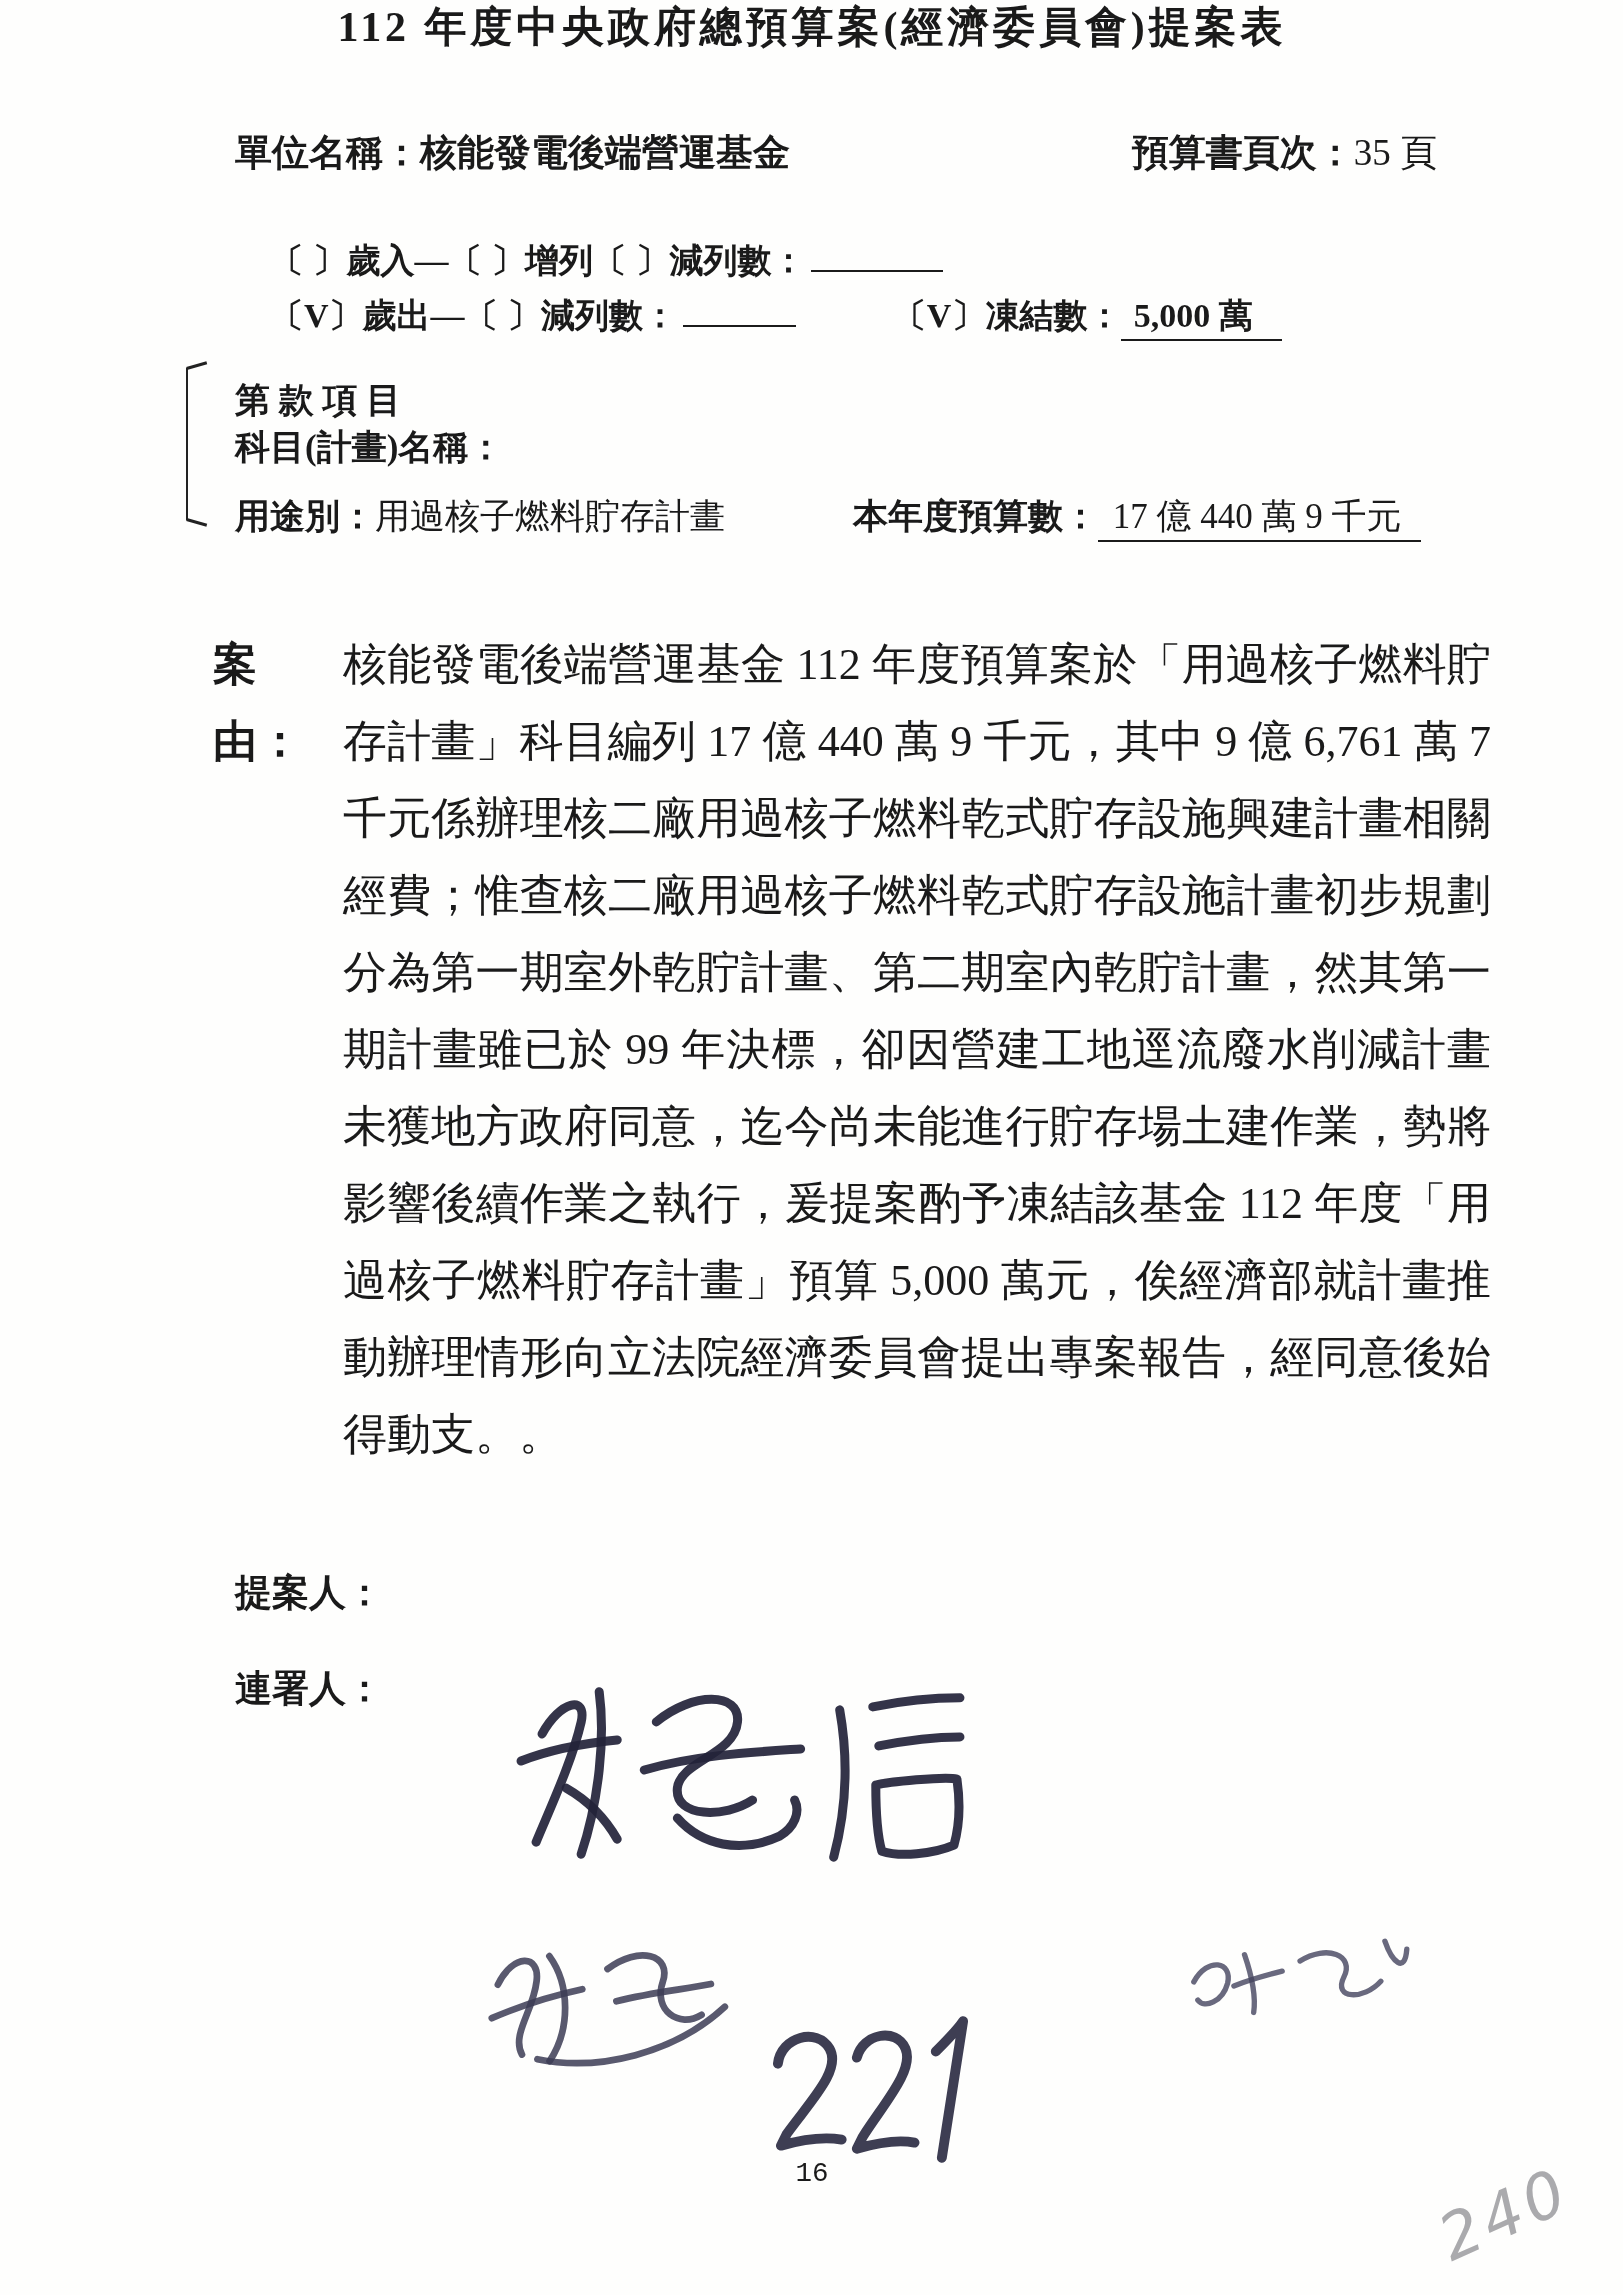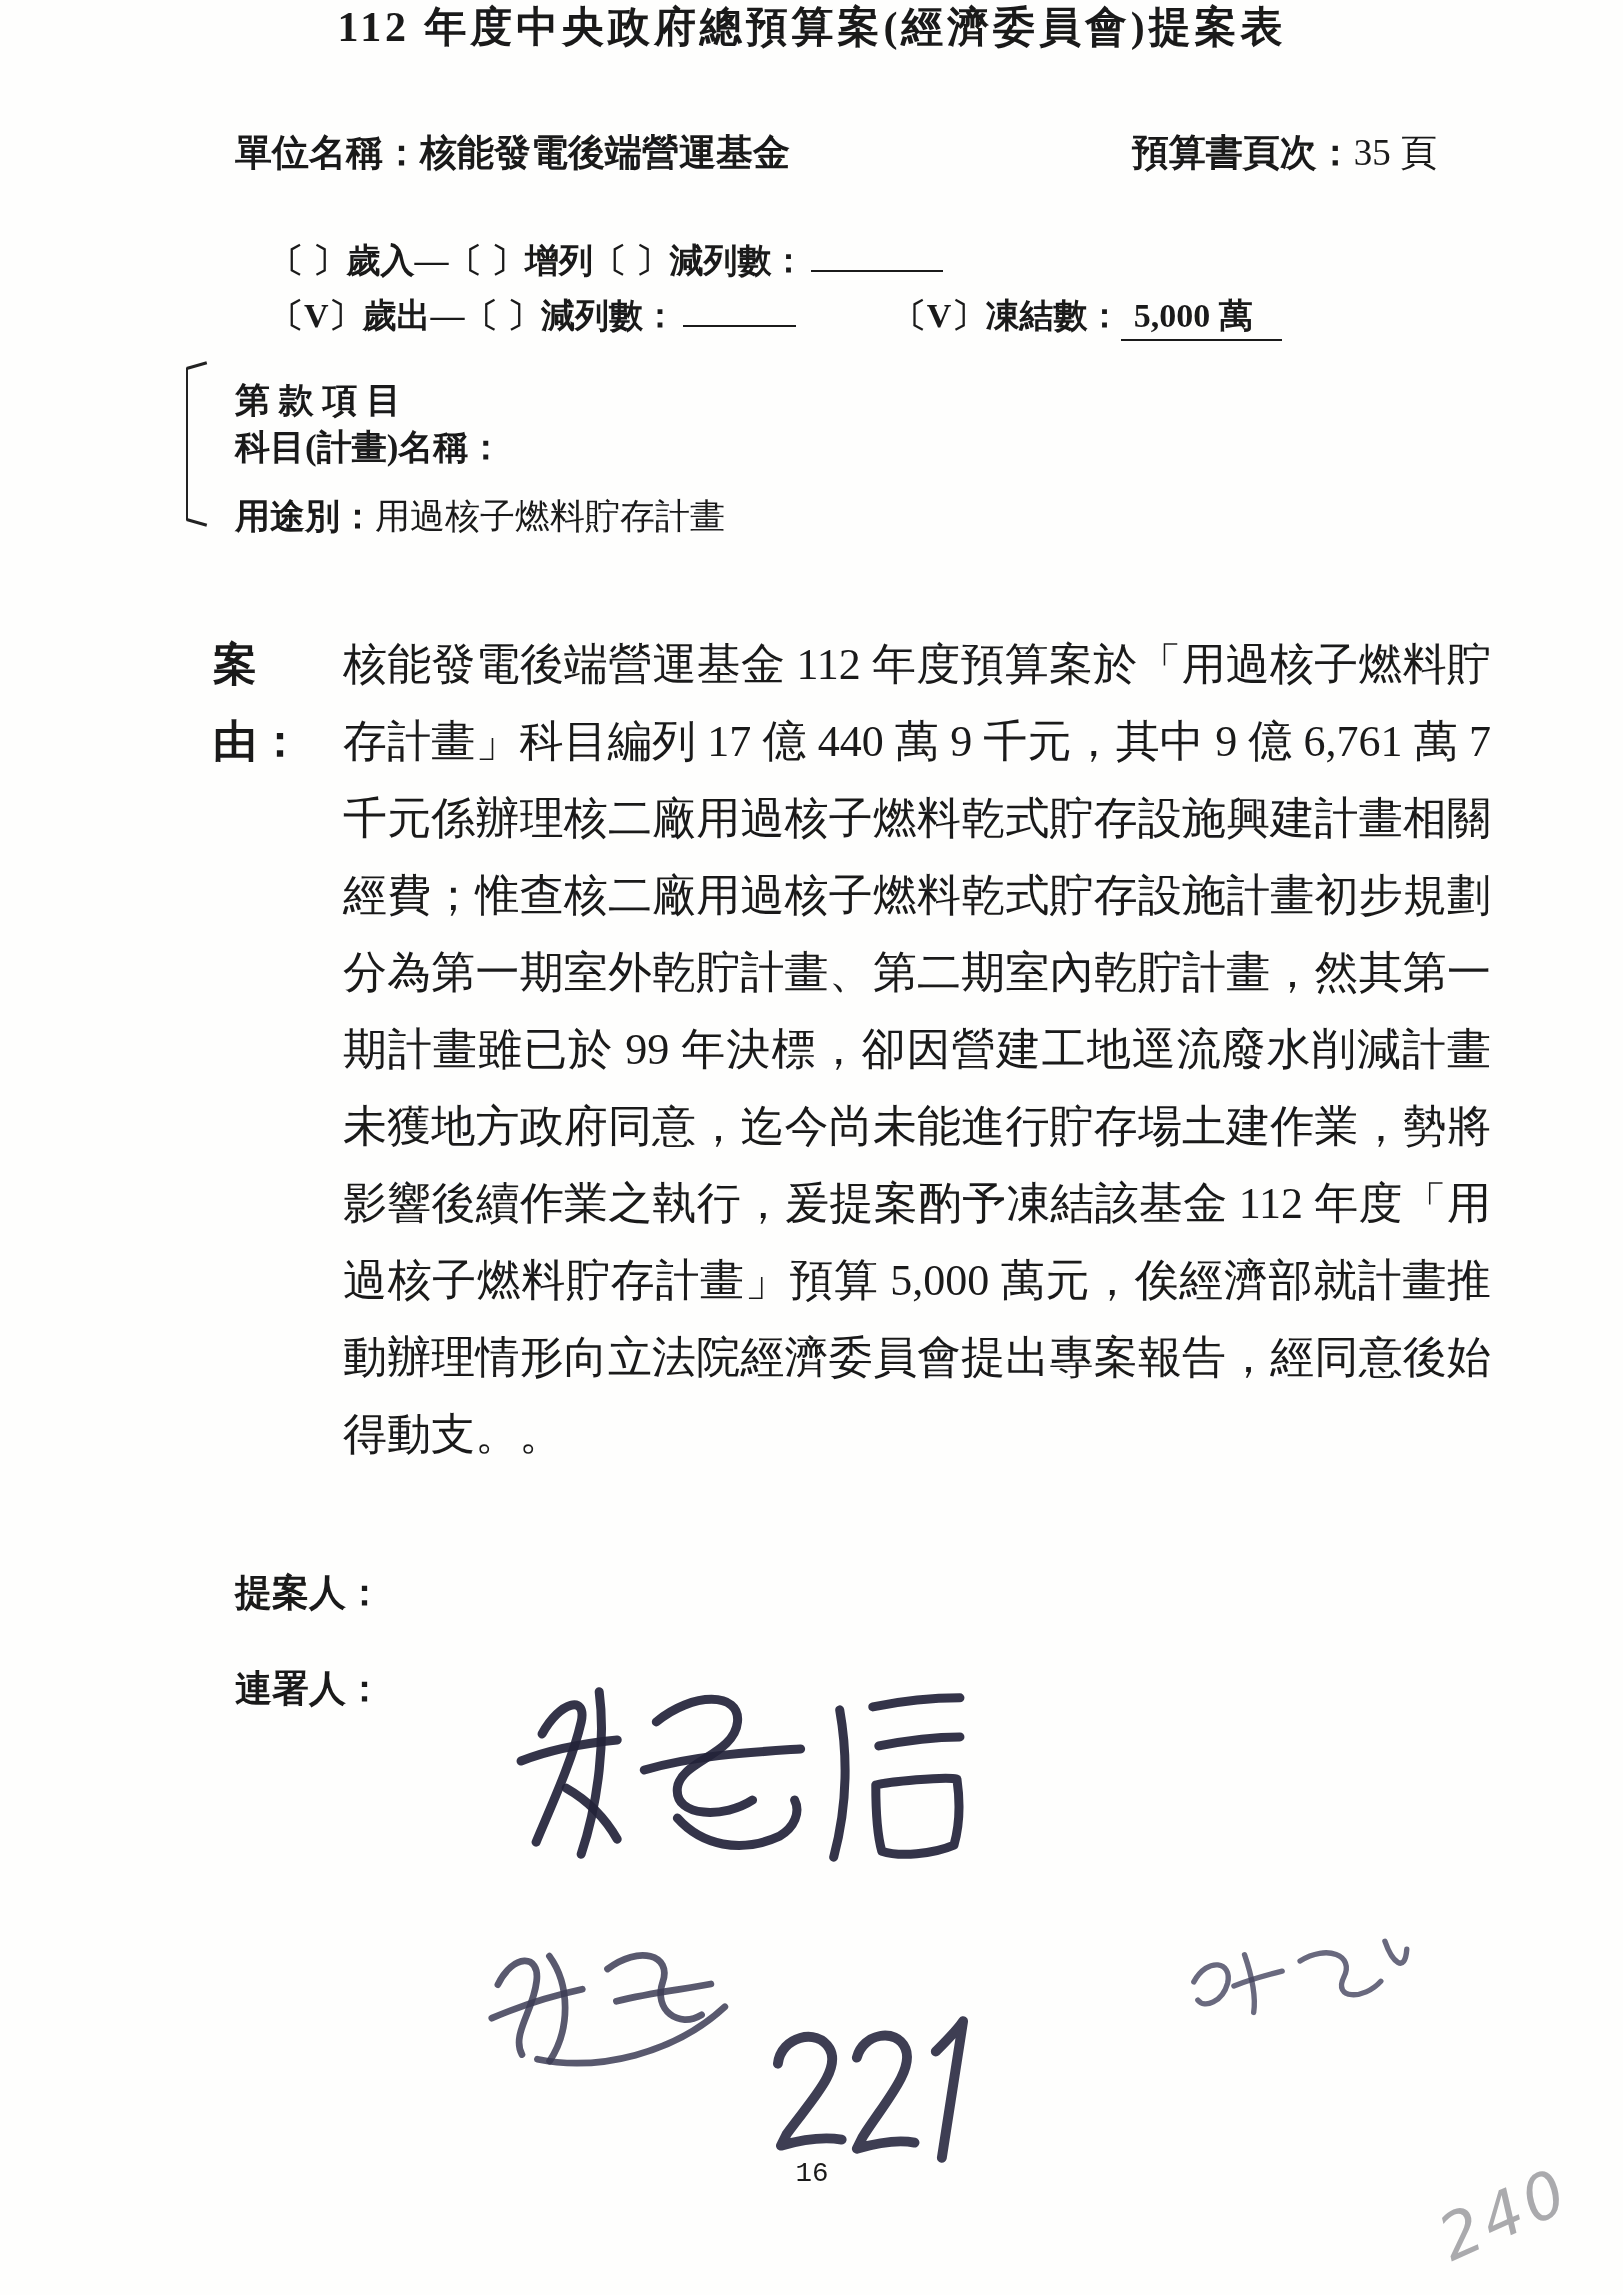--- a/index.html
+++ b/index.html
@@ -164,20 +164,23 @@
   <div class="section-block">
     <div class="big-bracket"></div>
     <div class="section-row first">
       <div class="col-left bold">第 款 項 目</div>
       <div class="bold">科目(計畫)名稱：</div>
     </div>
     <div class="section-row">
       <div class="col-left">
         <span class="bold">用途別：</span><span>用過核子燃料貯存計畫</span>
       </div>
+      <div>
+        <span class="bold">本年度預算數：</span><span class="amount-value">17 億 440 萬 9 千元</span>
+      </div>
     </div>
   </div>
 
   <div class="case-row">
     <div class="case-label">案由：</div>
     <div class="case-text">核能發電後端營運基金 112 年度預算案於「用過核子燃料貯存計畫」科目編列 17 億 440 萬 9 千元，其中 9 億 6,761 萬 7 千元係辦理核二廠用過核子燃料乾式貯存設施興建計畫相關經費；惟查核二廠用過核子燃料乾式貯存設施計畫初步規劃分為第一期室外乾貯計畫、第二期室內乾貯計畫，然其第一期計畫雖已於 99 年決標，卻因營建工地逕流廢水削減計畫未獲地方政府同意，迄今尚未能進行貯存場土建作業，勢將影響後續作業之執行，爰提案酌予凍結該基金 112 年度「用過核子燃料貯存計畫」預算 5,000 萬元，俟經濟部就計畫推動辦理情形向立法院經濟委員會提出專案報告，經同意後始得動支。。</div>
   </div>
 
   <div class="sign-block">
     <div class="sign-row">提案人：</div>

